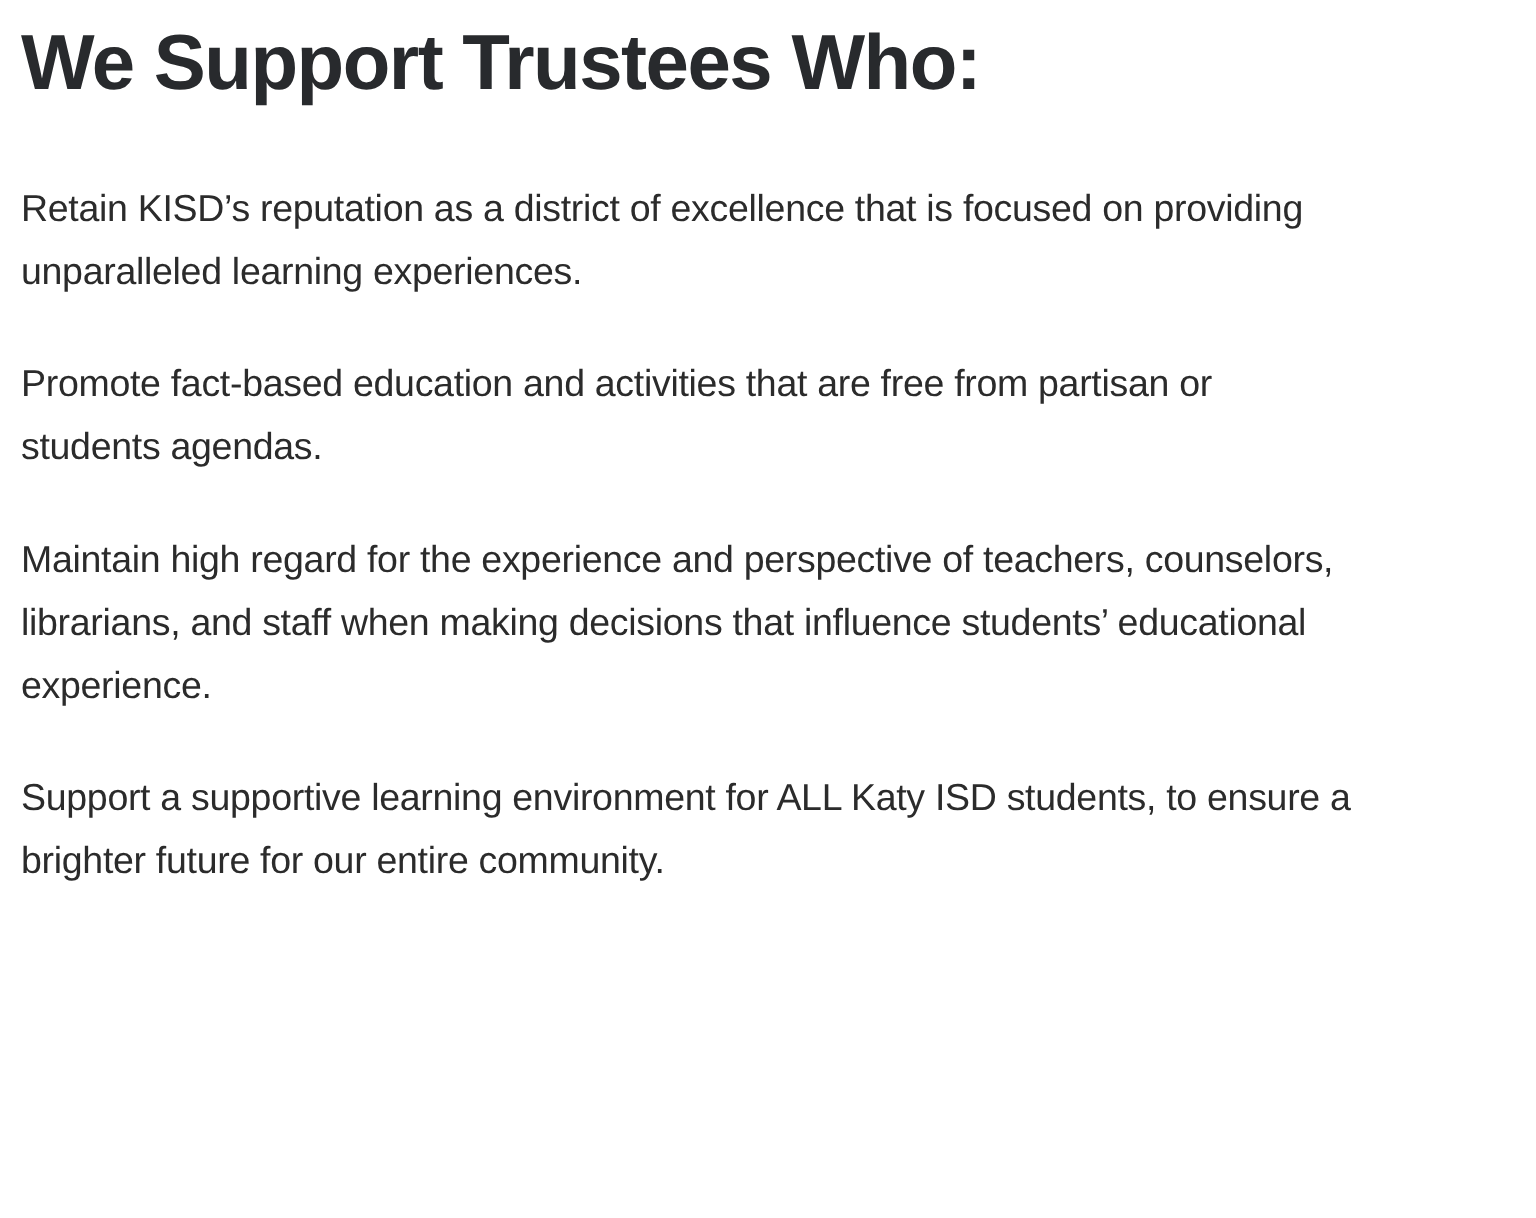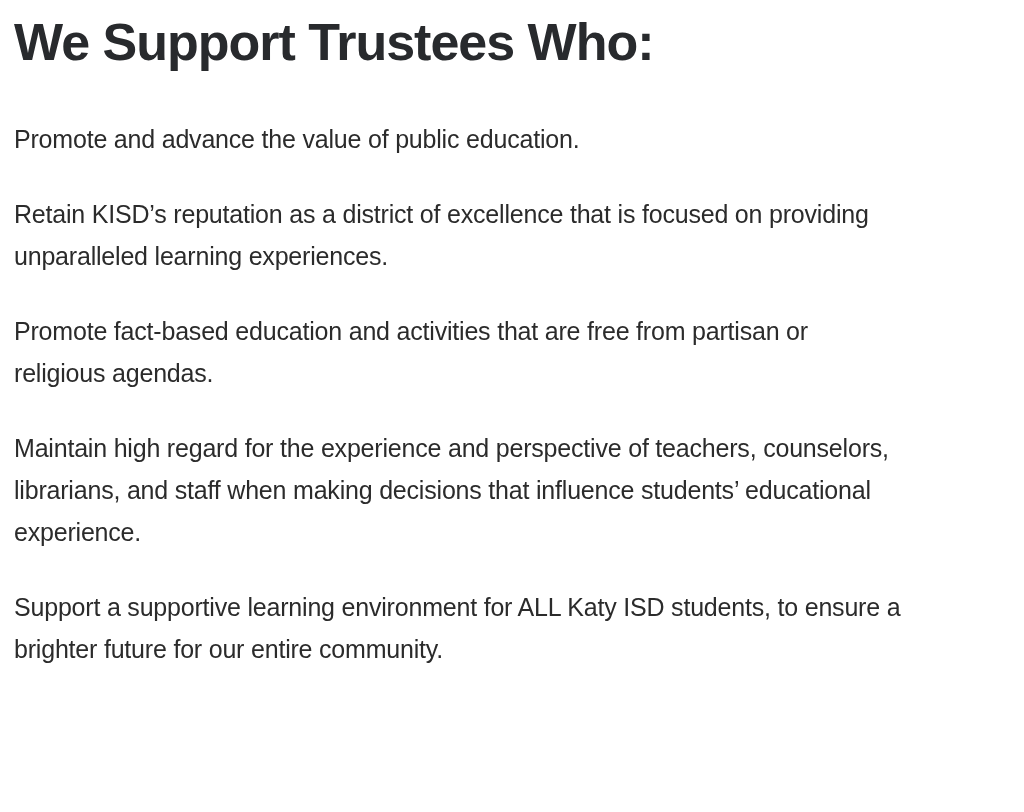--- a/index.html
+++ b/index.html
@@ -38,27 +38,26 @@
     margin-top: 46px;
   }
 </style>
 </head>
 <body>
 
 <main class="page">
   <h1 class="page-title">We Support Trustees Who:</h1>
 
   <section>
-    <p class="body-paragraph">Promote and advance the value of public education.</p>
 
     <p class="body-paragraph">Retain KISD’s reputation as a district of excellence that is focused on providing
 unparalleled learning experiences.</p>
 
     <p class="body-paragraph">Promote fact-based education and activities that are free from partisan or
-religious agendas.</p>
+students agendas.</p>
 
     <p class="body-paragraph">Maintain high regard for the experience and perspective of teachers, counselors,
 librarians, and staff when making decisions that influence students’ educational
 experience.</p>
 
 
     <p class="body-paragraph">Support a supportive learning environment for ALL Katy ISD students, to ensure a
 brighter future for our entire community.</p>
   </section>
 </main>

